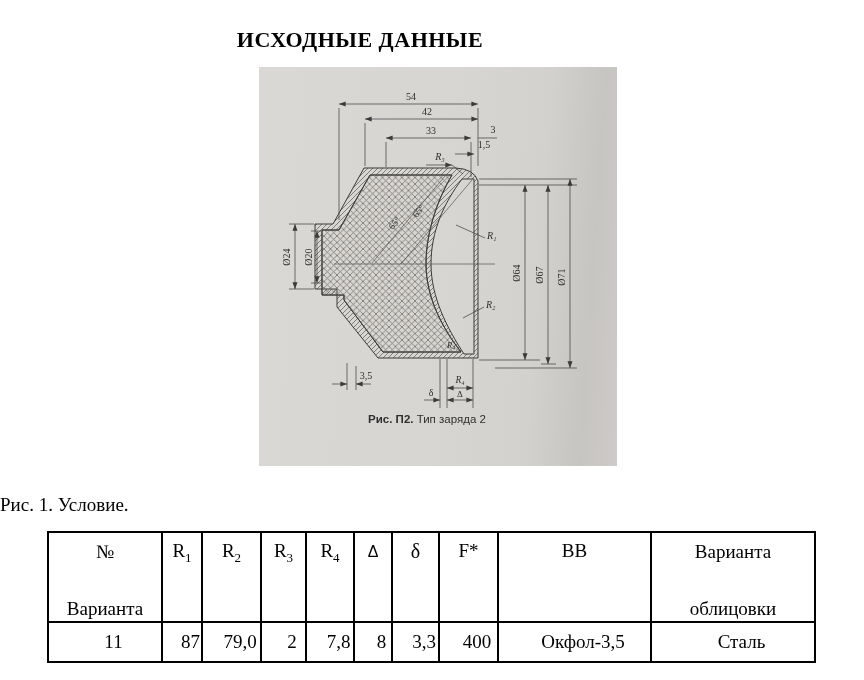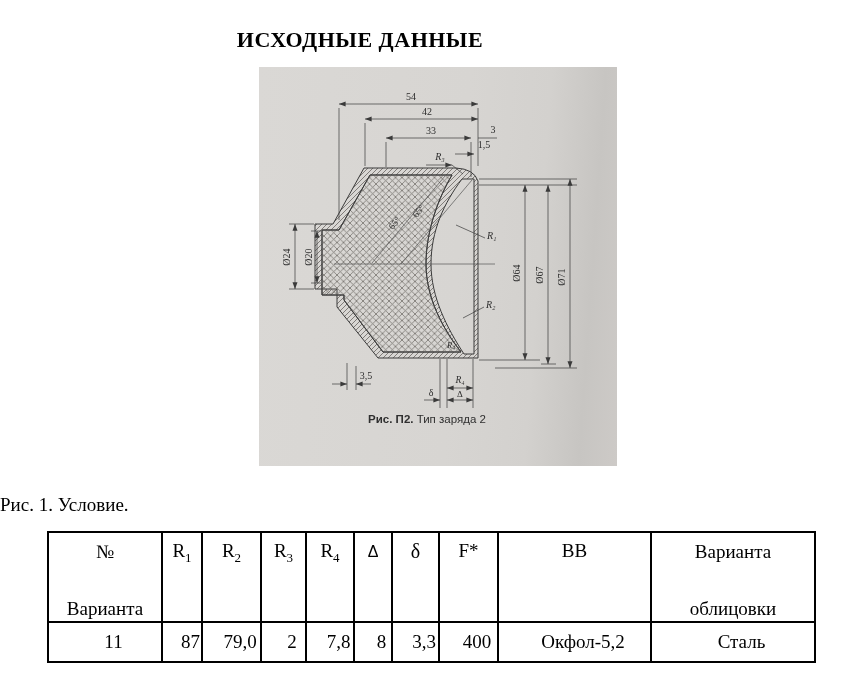--- a/index.html
+++ b/index.html
@@ -184,17 +184,17 @@
   </tr>
   <tr>
     <td>11</td>
     <td>87</td>
     <td>79,0</td>
     <td>2</td>
     <td>7,8</td>
     <td>8</td>
     <td>3,3</td>
     <td>400</td>
-    <td>Окфол-5,2</td>
+    <td>Окфол-3,5</td>
     <td>Сталь</td>
   </tr>
 </tbody>
   </table>
 
 </body></html>

